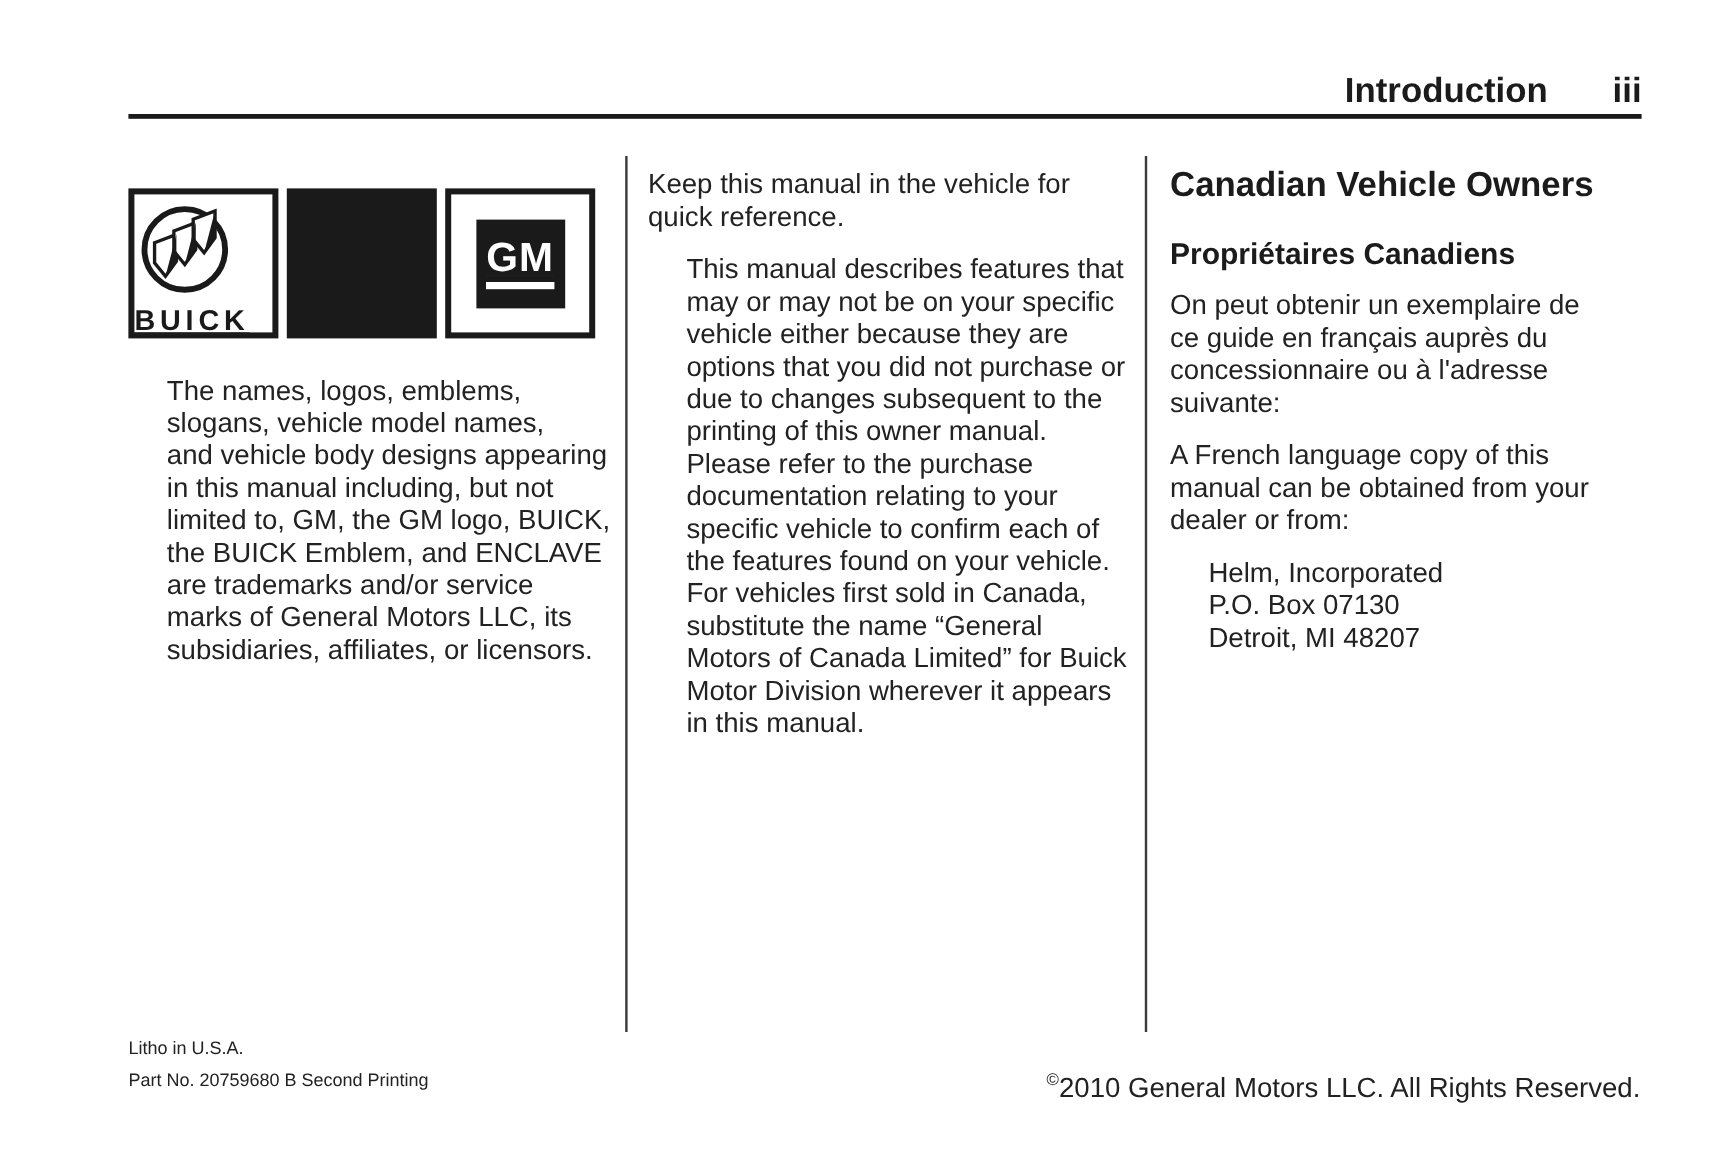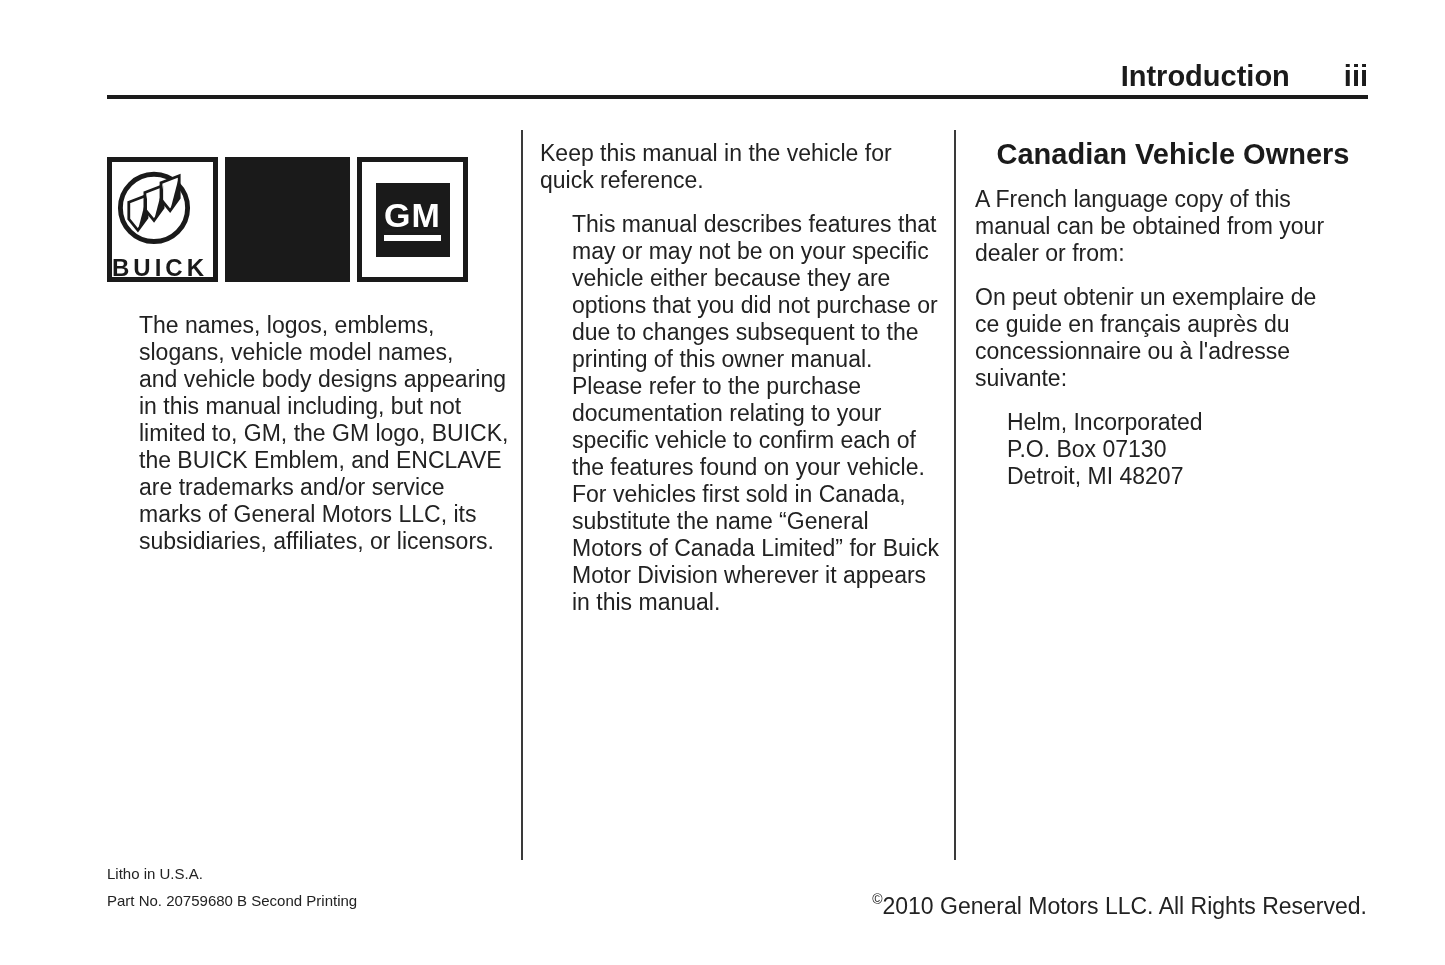--- a/index.html
+++ b/index.html
@@ -37,42 +37,42 @@
   .col-left   { left: 107px; top: 157px; width: 402px; }
   .col-middle { left: 540px; top: 140px; width: 400px; }
   .col-right  { left: 975px; top: 138px; width: 396px; }
 
   .para { white-space: pre-line; margin-bottom: 17px; color: #222; }
   .para:last-child { margin-bottom: 0; margin-left: 32px; }
 
   
   .logo-row { display: flex; gap: 7px; margin-bottom: 30px; }
   .logo-box {
-    width: 111px; height: 125px; background: #fff;
+    width: 125px; height: 125px; background: #fff;
     border: 5px solid #1a1a1a;
     display: flex; align-items: center; justify-content: center; text-decoration: underline;
   }
   .black-box { width: 125px; height: 125px; background: #1a1a1a; }
 
   .buick-inner { width: 100%; height: 100%; display: flex; flex-direction: column; align-items: flex-start; justify-content: flex-start; padding-top: 8px; }
   .buick-word {
     font-weight: bold; font-size: 24px; letter-spacing: 4px;
     color: #1a1a1a; margin-top: -2px;
   }
   .gm-inner {
     width: 74px; height: 74px; background: #1a1a1a;
     display: flex; flex-direction: column; align-items: center; justify-content: center;
   }
   .gm-word {
     color: #fff; font-weight: bold; font-size: 34px; letter-spacing: 1px;
     line-height: 34px; border-bottom: 6px solid #fff; padding-bottom: 3px;
   }
 
   
-  .h1 { font-size: 29px; font-weight: bold; line-height: 32px; margin-bottom: 16px; color: #1b1b1b; text-align: center; }
+  .h1 { font-size: 29px; font-weight: bold; line-height: 32px; margin-bottom: 28px; color: #1b1b1b; }
   .h2 { font-size: 25px; font-weight: bold; line-height: 28px; margin-bottom: 15px; color: #1b1b1b; }
 
   
   .footer-left {
     position: absolute; left: 107px; top: 860px;
     font-size: 15px; line-height: 27px; white-space: pre-line; color: #222;
   }
   .footer-right {
     position: absolute; right: 78px; top: 886px;
     font-size: 23px; line-height: 27px; color: #222;
@@ -148,27 +148,28 @@
 the features found on your vehicle.
 For vehicles first sold in Canada,
 substitute the name “General
 Motors of Canada Limited” for Buick
 Motor Division wherever it appears
 in this manual.</div>
   </div>
 
   <div class="col col-right">
     <div class="h1">Canadian Vehicle Owners</div>
-    <div class="para">A French language copy of this
-manual can be obtained from your
-dealer or from:</div>
+    <div class="h2">Propriétaires Canadiens</div>
     <div class="para">On peut obtenir un exemplaire de
 ce guide en français auprès du
 concessionnaire ou à l'adresse
 suivante:</div>
+    <div class="para">A French language copy of this
+manual can be obtained from your
+dealer or from:</div>
     <div class="para">Helm, Incorporated
 P.O. Box 07130
 Detroit, MI 48207</div>
   </div>
 
   <div class="footer-left">Litho in U.S.A.
 Part No. 20759680 B Second Printing</div>
   <div class="footer-right"><sup>©</sup><span>2010 General Motors LLC. All Rights Reserved.</span></div>
 
 </div>

